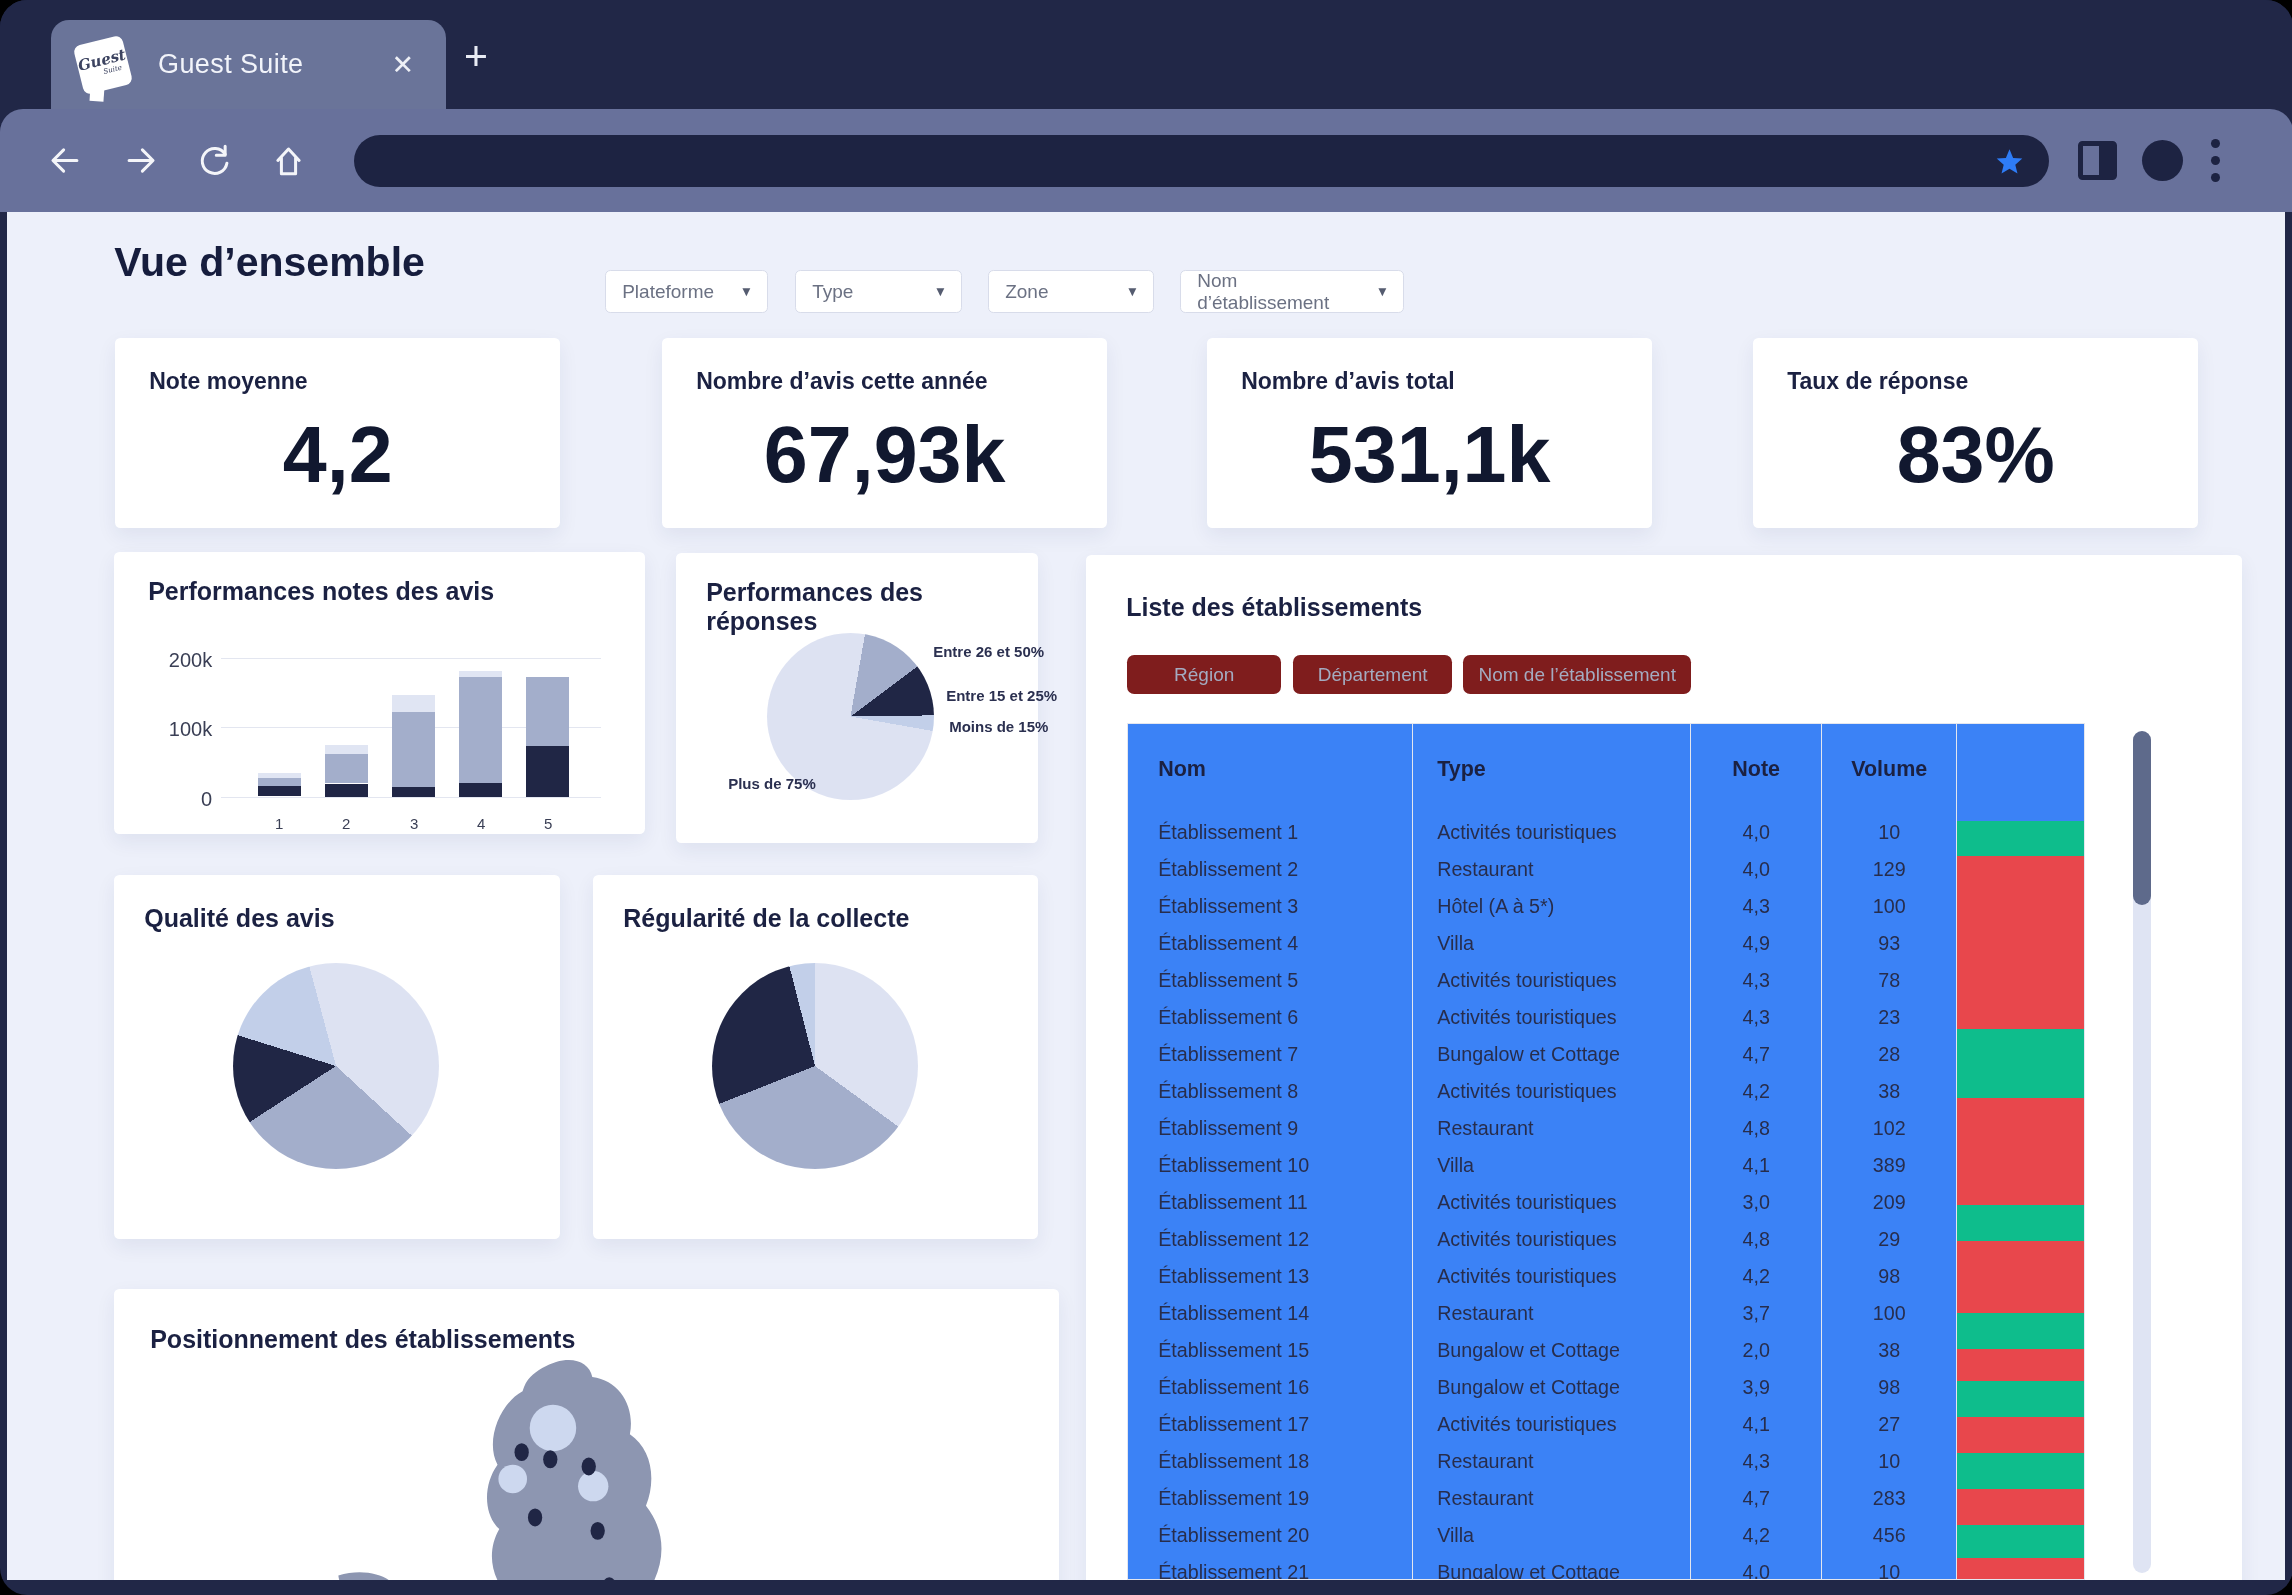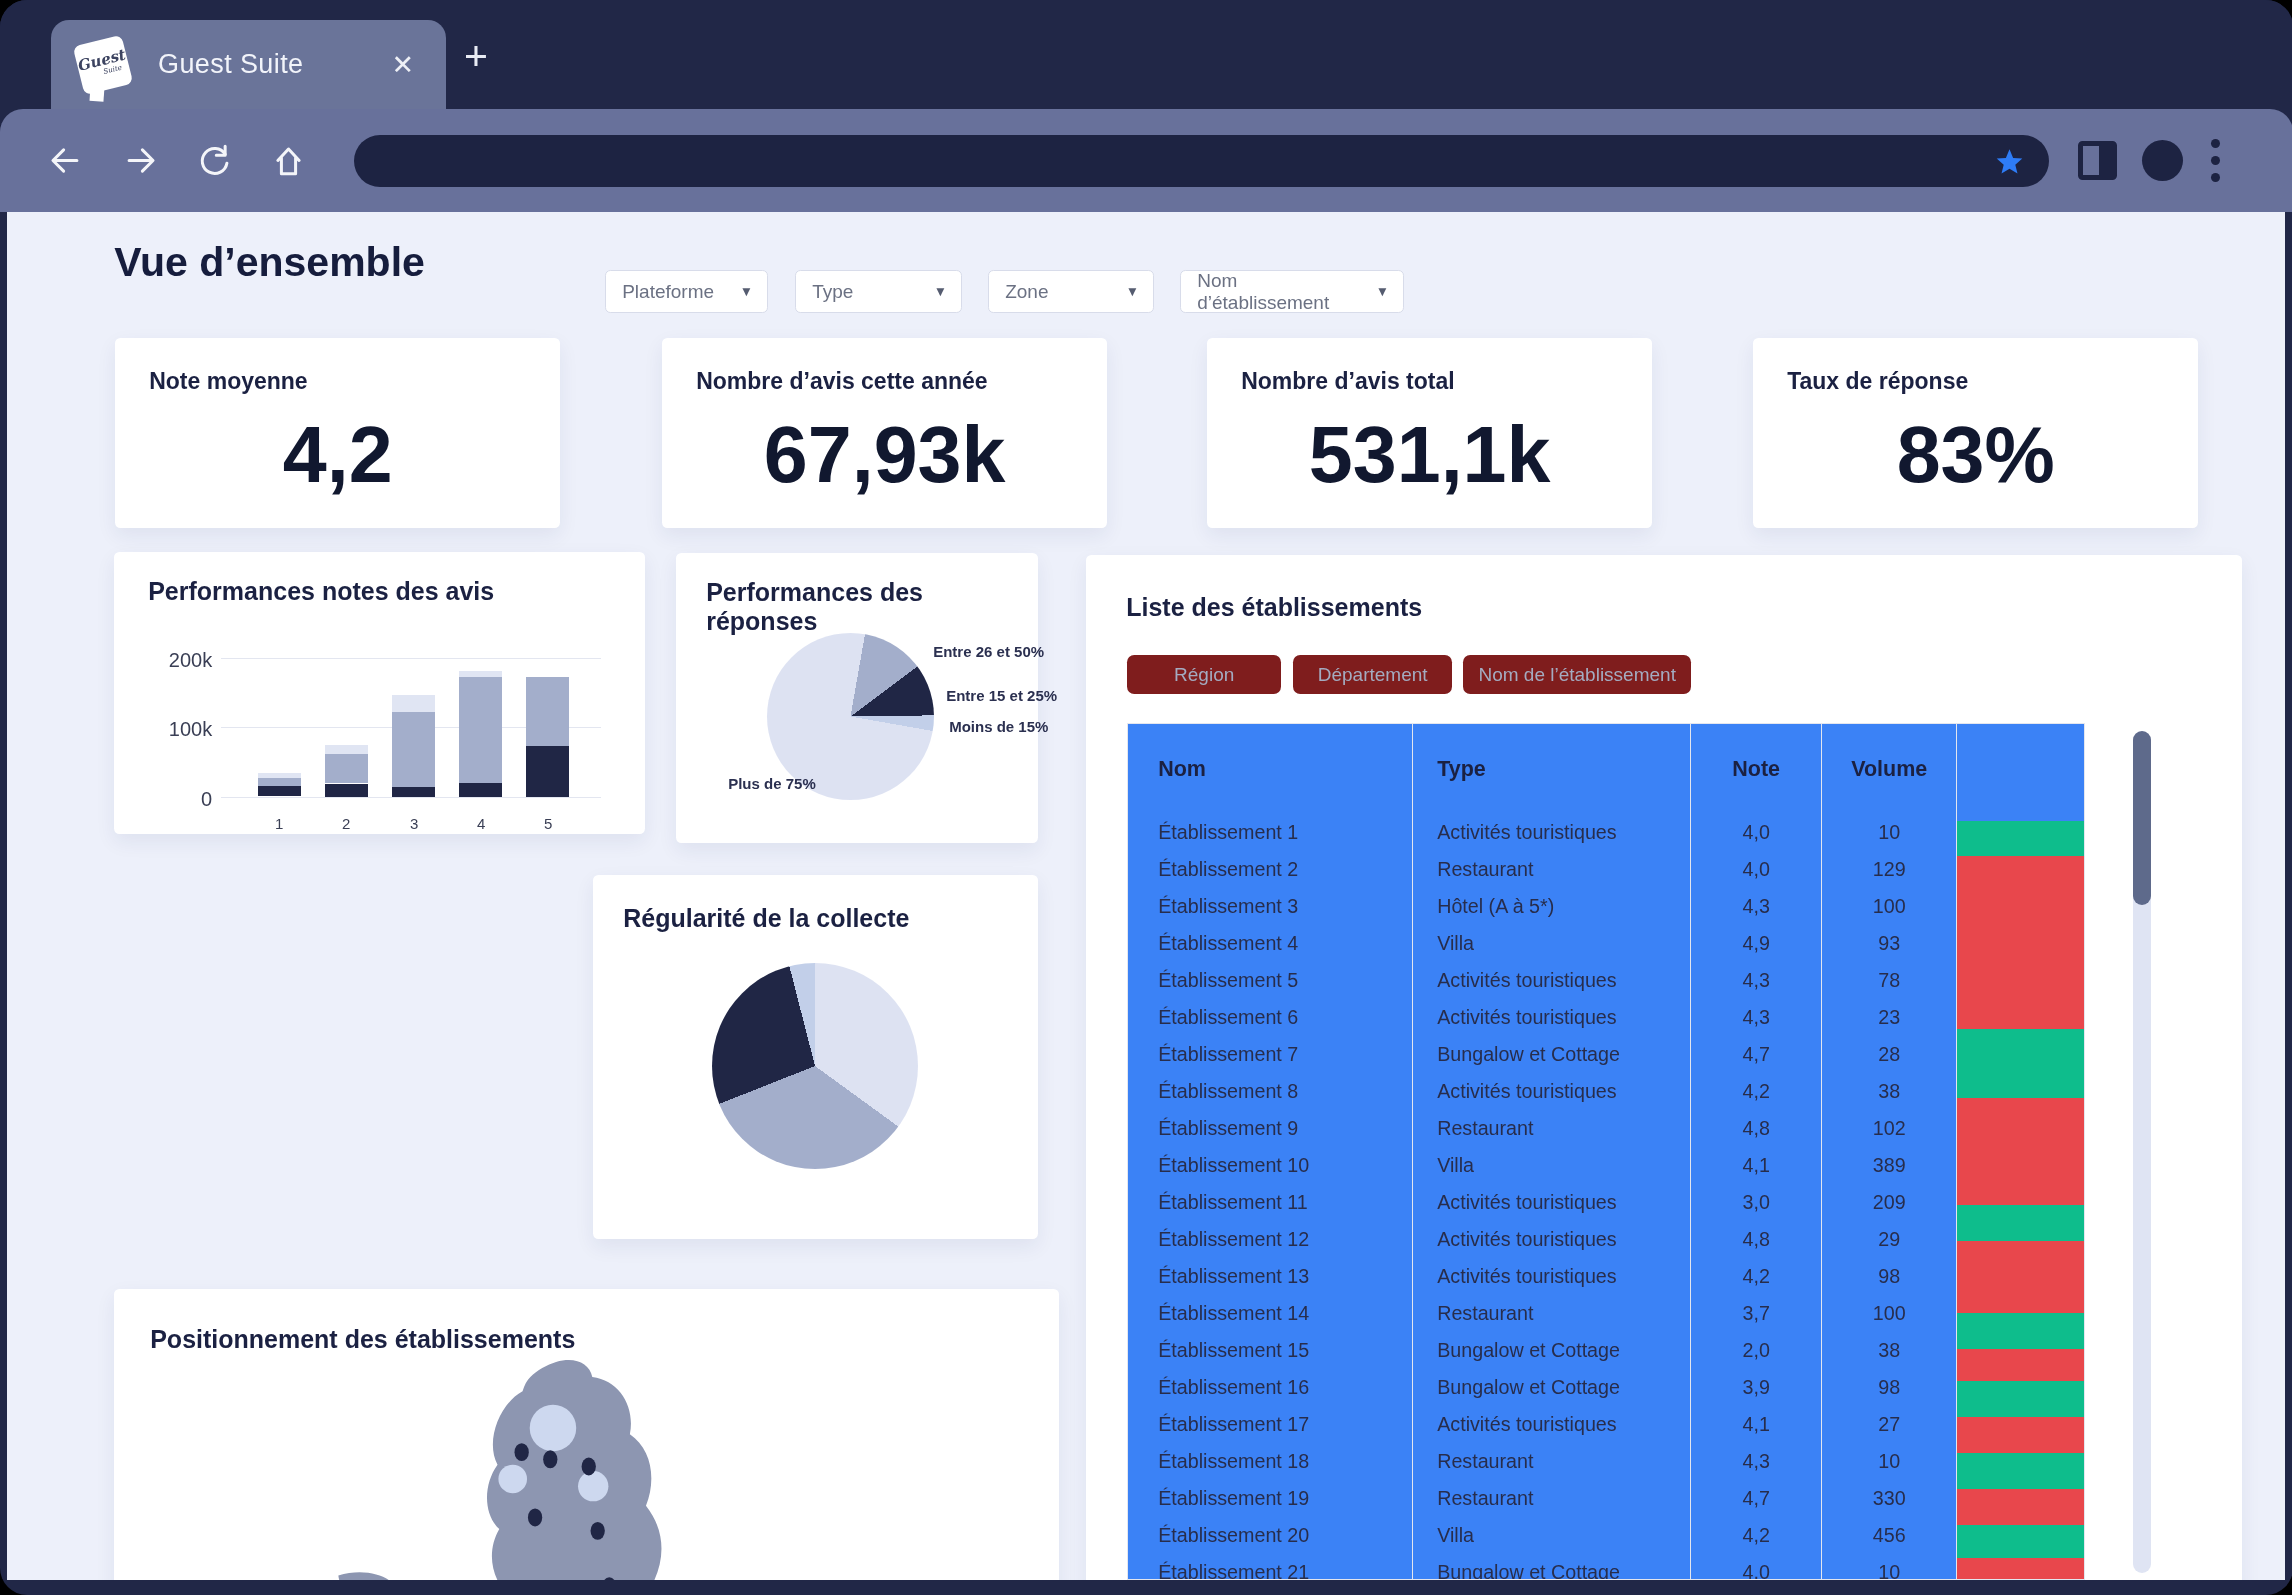--- a/index.html
+++ b/index.html
@@ -224,20 +224,24 @@
 
     <div class="card" id="pie1-card">
       <div class="card-title">Performances des réponses</div>
       <div id="pie1" style="background: conic-gradient(from 10deg, rgb(163, 174, 203) 0%, rgb(163, 174, 203) 12%, rgb(32, 38, 69) 12%, rgb(32, 38, 69) 22%, rgb(194, 207, 233) 22%, rgb(194, 207, 233) 25%, rgb(221, 226, 242) 25%, rgb(221, 226, 242) 100%);"></div>
       <div class="pie-lab" id="pie1-lab0">Entre 26 et 50%</div>
       <div class="pie-lab" id="pie1-lab1">Entre 15 et 25%</div>
       <div class="pie-lab" id="pie1-lab2">Moins de 15%</div>
       <div class="pie-lab" id="pie1-lab3">Plus de 75%</div>
     </div>
 
+    <div class="card" id="qualite-card">
+      <div class="card-title">Qualité des avis</div>
+      <div id="pie2" style="background: conic-gradient(from -15deg, rgb(221, 226, 242) 0%, rgb(221, 226, 242) 41%, rgb(163, 174, 203) 41%, rgb(163, 174, 203) 70%, rgb(32, 38, 69) 70%, rgb(32, 38, 69) 84%, rgb(194, 207, 233) 84%, rgb(194, 207, 233) 100%);"></div>
+    </div>
 
     <div class="card" id="regularite-card">
       <div class="card-title">Régularité de la collecte</div>
       <div id="pie3" style="background: conic-gradient(rgb(221, 226, 242) 0%, rgb(221, 226, 242) 35%, rgb(163, 174, 203) 35%, rgb(163, 174, 203) 69%, rgb(32, 38, 69) 69%, rgb(32, 38, 69) 96%, rgb(194, 207, 233) 96%, rgb(194, 207, 233) 100%);"></div>
     </div>
 
     <div class="card" id="map-card">
       <div class="card-title">Positionnement des établissements</div>
       <svg id="map-svg" viewBox="0 0 1055 350">
         <g fill="#8d96b1">
@@ -425,21 +429,21 @@
               <div class="c-nom">Établissement 18</div>
               <div class="c-type">Restaurant</div>
               <div class="c-note">4,3</div>
               <div class="c-vol">10</div>
               <div></div>
             </div>
             <div class="trow">
               <div class="c-nom">Établissement 19</div>
               <div class="c-type">Restaurant</div>
               <div class="c-note">4,7</div>
-              <div class="c-vol">330</div>
+              <div class="c-vol">283</div>
               <div></div>
             </div>
             <div class="trow">
               <div class="c-nom">Établissement 20</div>
               <div class="c-type">Villa</div>
               <div class="c-note">4,2</div>
               <div class="c-vol">456</div>
               <div></div>
             </div>
             <div class="trow">

